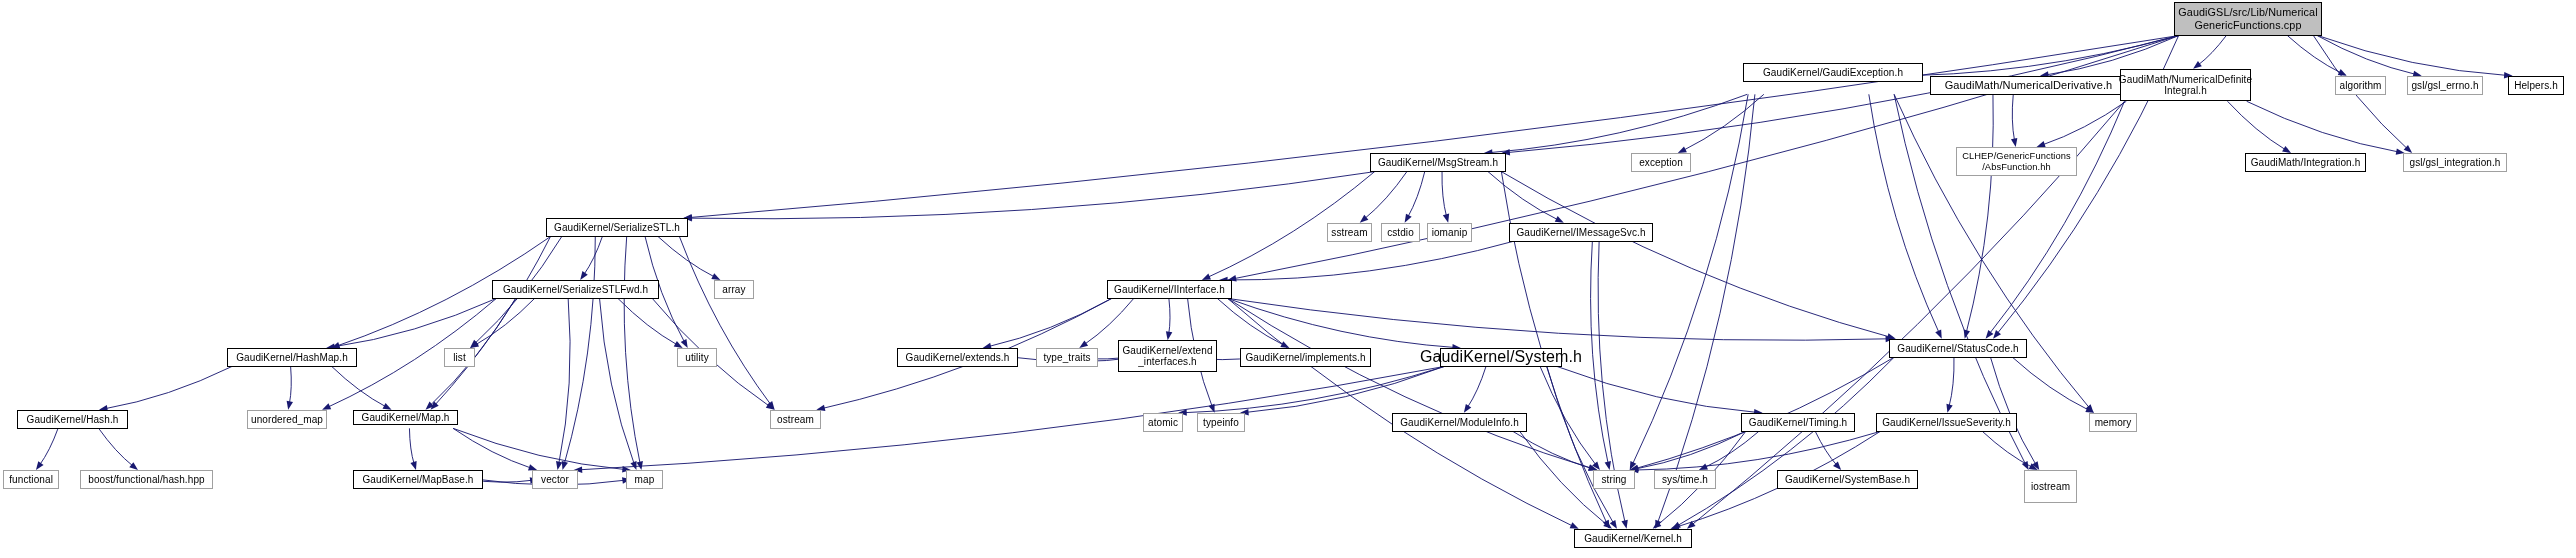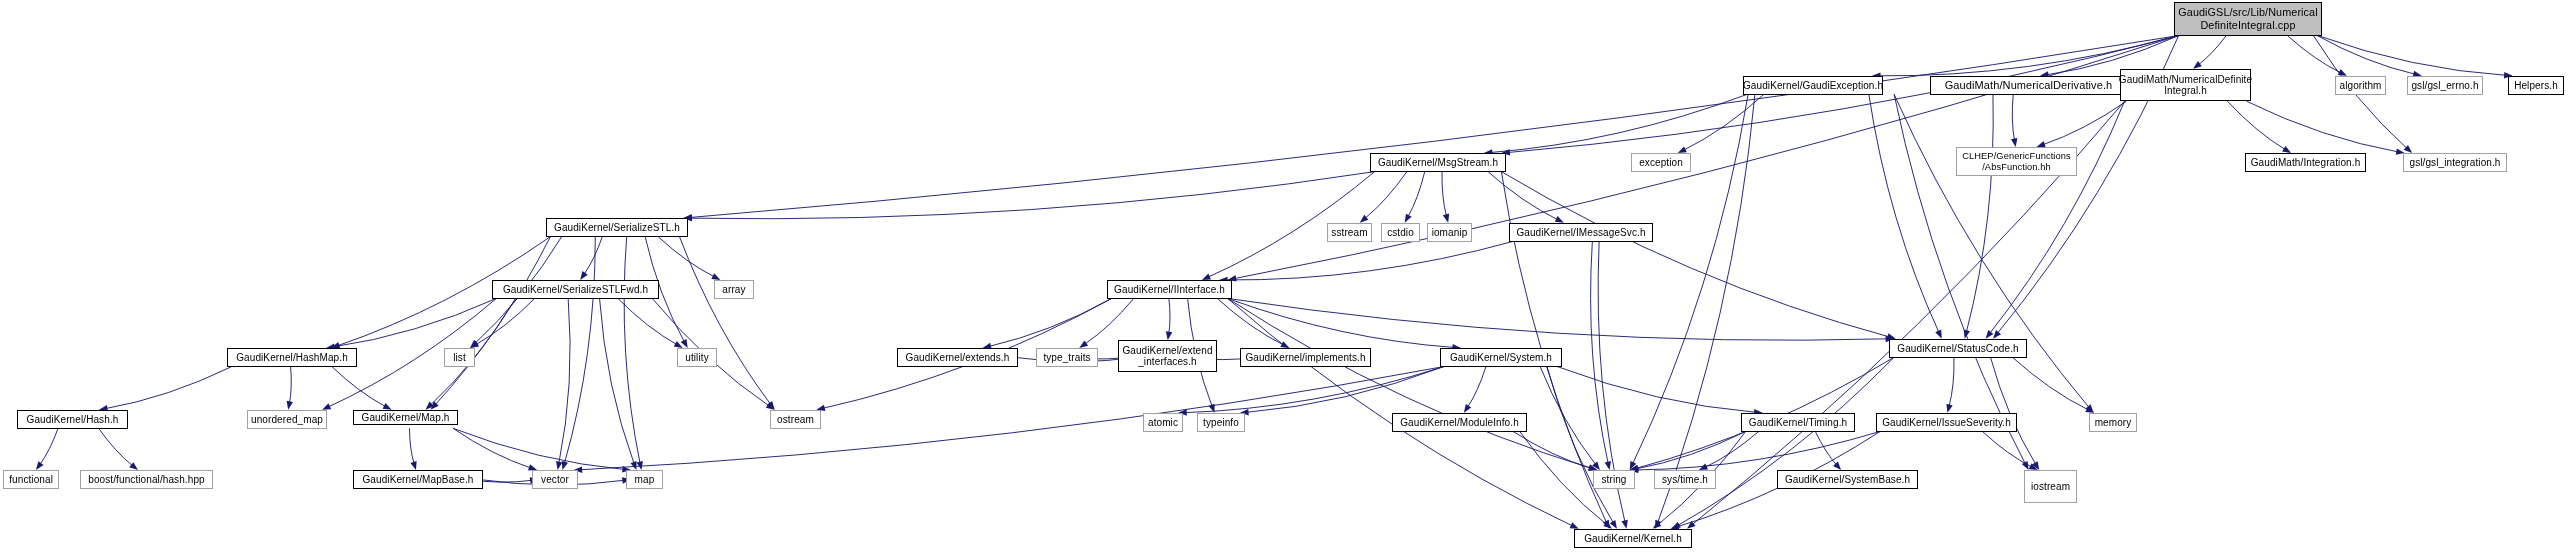--- a/index.html
+++ b/index.html
@@ -234,22 +234,22 @@
       <path d="M 2564.25 558 Q 2596.525 588.0085 2628.6009412406015 604.3355828596177" fill="none" stroke="#191970" stroke-width="1.2"></path>
       <polygon points="2635.8,608 2624.091660146525,606.7530926756463 2627.9021366814422,599.2670878281426" fill="#191970"></polygon>
       <path d="M 2432 558 Q 2305.1200000000003 639.998 2168.3277673504545 681.6471269100838" fill="none" stroke="#191970" stroke-width="1.2"></path>
       <polygon points="2160.6,684 2169.8997266627207,676.778152314076 2172.3463825305694,684.813939460605" fill="#191970"></polygon>
       <path d="M 618 620 Q 717 633.86 808 621.12" fill="none" stroke="#191970" stroke-width="1.2"></path>
       <polygon points="816,620 805.6885617336269,625.6845616259106 804.5239198395378,617.3656909538463" fill="#191970"></polygon>
       <path d="M 602.3 620 Q 649.47 626.6038 688.64 621.12" fill="none" stroke="#191970" stroke-width="1.2"></path>
       <polygon points="696.64,620 686.3285617336269,625.6845616259106 685.1639198395378,617.3656909538463" fill="#191970"></polygon>
     </svg>
 <div class="node root" style="left: 2174px; top: 1.5px; width: 148px; height: 34px; font-size: 10.8px;">GaudiGSL/src/Lib/Numerical
-DefiniteIntegral.cpp</div>
-    <div class="node local" style="left: 1743px; top: 76px; width: 140px; height: 18.6px; font-size: 10px;">GaudiKernel/GaudiException.h</div>
+GenericFunctions.cpp</div>
+    <div class="node local" style="left: 1743px; top: 63px; width: 180px; height: 18.6px; font-size: 10px;">GaudiKernel/GaudiException.h</div>
     <div class="node local" style="left: 1930px; top: 76px; width: 197px; height: 18.6px; font-size: 11px;">GaudiMath/NumericalDerivative.h</div>
     <div class="node local" style="left: 2120px; top: 69px; width: 131px; height: 32px; font-size: 10px;">GaudiMath/NumericalDefinite
 Integral.h</div>
     <div class="node sys" style="left: 2335px; top: 76px; width: 51px; height: 18.6px; font-size: 10px;">algorithm</div>
     <div class="node sys" style="left: 2407px; top: 76px; width: 76px; height: 18.6px; font-size: 10px;">gsl/gsl_errno.h</div>
     <div class="node local" style="left: 2508px; top: 76px; width: 56px; height: 18.6px; font-size: 10px;">Helpers.h</div>
     <div class="node local" style="left: 1370px; top: 153px; width: 136px; height: 18.6px; font-size: 10px;">GaudiKernel/MsgStream.h</div>
     <div class="node sys" style="left: 1631px; top: 153px; width: 60px; height: 18.6px; font-size: 10px;">exception</div>
     <div class="node sys" style="left: 1956px; top: 147px; width: 121px; height: 29px; font-size: 9.3px;">CLHEP/GenericFunctions
 /AbsFunction.hh</div>
@@ -265,21 +265,21 @@
     <div class="node local" style="left: 1107px; top: 280px; width: 125px; height: 18.6px; font-size: 10px;">GaudiKernel/IInterface.h</div>
     <div class="node local" style="left: 1889px; top: 339px; width: 138px; height: 18.6px; font-size: 10px;">GaudiKernel/StatusCode.h</div>
     <div class="node local" style="left: 227px; top: 348px; width: 130px; height: 18.6px; font-size: 10px;">GaudiKernel/HashMap.h</div>
     <div class="node sys" style="left: 444px; top: 348px; width: 31px; height: 18.6px; font-size: 10px;">list</div>
     <div class="node sys" style="left: 677px; top: 348px; width: 40px; height: 18.6px; font-size: 10px;">utility</div>
     <div class="node local" style="left: 897px; top: 348px; width: 121px; height: 18.6px; font-size: 10px;">GaudiKernel/extends.h</div>
     <div class="node sys" style="left: 1036px; top: 348px; width: 62px; height: 18.6px; font-size: 10px;">type_traits</div>
     <div class="node local" style="left: 1118px; top: 340px; width: 99px; height: 32px; font-size: 10px;">GaudiKernel/extend
 _interfaces.h</div>
     <div class="node local" style="left: 1240px; top: 348px; width: 131px; height: 18.6px; font-size: 10px;">GaudiKernel/implements.h</div>
-    <div class="node local" style="left: 1440px; top: 348px; width: 122px; height: 18.6px; font-size: 10px;">GaudiKernel/System.h</div>
+    <div class="node local" style="left: 1440px; top: 348px; width: 122px; height: 18.6px; font-size: 16px;">GaudiKernel/System.h</div>
     <div class="node local" style="left: 17px; top: 410px; width: 111px; height: 18.6px; font-size: 10px;">GaudiKernel/Hash.h</div>
     <div class="node sys" style="left: 247px; top: 410px; width: 80px; height: 18.6px; font-size: 10px;">unordered_map</div>
     <div class="node local" style="left: 353px; top: 410px; width: 105px; height: 15px; font-size: 10px;">GaudiKernel/Map.h</div>
     <div class="node sys" style="left: 770px; top: 410px; width: 51px; height: 18.6px; font-size: 10px;">ostream</div>
     <div class="node sys" style="left: 1143px; top: 413px; width: 40px; height: 18.6px; font-size: 10px;">atomic</div>
     <div class="node sys" style="left: 1197px; top: 413px; width: 48px; height: 18.6px; font-size: 10px;">typeinfo</div>
     <div class="node local" style="left: 1392px; top: 413px; width: 135px; height: 18.6px; font-size: 10px;">GaudiKernel/ModuleInfo.h</div>
     <div class="node local" style="left: 1741px; top: 413px; width: 114px; height: 18.6px; font-size: 10px;">GaudiKernel/Timing.h</div>
     <div class="node local" style="left: 1876px; top: 413px; width: 141px; height: 18.6px; font-size: 10px;">GaudiKernel/IssueSeverity.h</div>
     <div class="node sys" style="left: 2089px; top: 413px; width: 48px; height: 18.6px; font-size: 10px;">memory</div>

